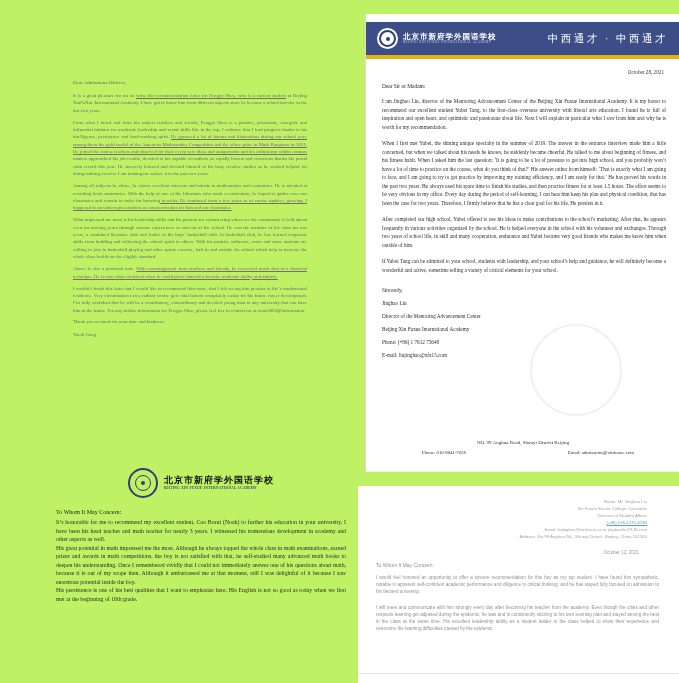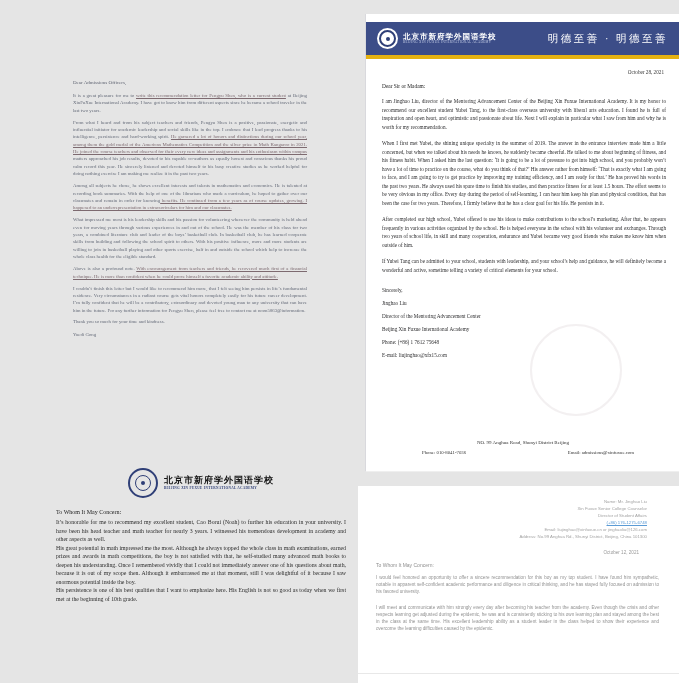--- a/index.html
+++ b/index.html
@@ -1,17 +1,17 @@
 <!DOCTYPE html>
 <html><head>
 <meta charset="utf-8">
 <style>
   html,body{margin:0;padding:0;background:#ffffff;}
   body{font-family:"Liberation Serif", serif;}
-  #canvas{position:relative;width:679px;height:683px;background:#e5e5e5;overflow:hidden;}
+  #canvas{position:relative;width:679px;height:683px;background:#bef264;overflow:hidden;}
 
   
   .page-tl{position:absolute;left:73px;top:80px;width:234px;filter:blur(0.2px);}
   .tl-sal{font-size:5px;color:#5f6472;margin:0 0 7px;}
   .page-tl .para{font-size:4.8px;line-height:7.3px;text-align:justify;color:#656b79;margin:0 0 5px;}
   .page-tl .u{text-decoration:underline;color:#7d6a70;}
   .tl-close{margin-top:4px;font-size:4.8px;color:#656b79;}
   .tl-sig{margin-top:8px;font-size:4.8px;color:#656b79;}
 
   
@@ -84,21 +84,21 @@
     <div class="tr-band">
       <div class="tr-logo">
         <div class="tr-logo-inner">
             <div class="tr-logo-dot"></div>
           </div>
       </div>
       <div class="tr-names">
         <div class="tr-cn">北京市新府学外国语学校</div>
         <div class="tr-en">BEIJING XIN FUXUE INTERNATIONAL ACADEMY</div>
       </div>
-      <div class="tr-motto">明德至善 · 明德至善</div>
+      <div class="tr-motto">中西通才 · 中西通才</div>
     </div>
     <div class="tr-stripe"></div>
     <div class="tr-date">October 28, 2021</div>
     <div class="tr-body">
       <div class="tr-salline">Dear Sir or Madam:</div>
       <div>
           <p class="para"><span>I am Jinghao Liu, director of the Mentoring Advancement Center of the Beijing Xin Fuxue International Academy. It is my honor to recommend our excellent student Yubei Tang, to the first-class overseas university with liberal arts education. I found he is full of inspiration and open heart, and optimistic and passionate about life. Next I will explain in particular what I saw from him and why he is worth for my recommendation.</span></p>
           <p class="para"><span>When I first met Yubei, the shining unique specialty in the summer of 2019. The answer in the entrance interview made him a little concerned, but when we talked about his needs he knows, he suddenly became cheerful. He talked to me about beginning of fitness, and his fitness habit. When I asked him the last question: ‘It is going to be a lot of pressure to get into high school, and you probably won’t have a lot of time to practice on the course, what do you think of that?’ His answer rather from himself: ‘That is exactly what I am going to face, and I am going to try to get practice by improving my training efficiency, and I am ready for that.’ He has proved his words in the past two years. He always used his spare time to finish his studies, and then practice fitness for at least 1.5 hours. The effort seems to be very obvious in my office. Every day during the period of self-learning, I can hear him keep his plan and physical condition, that has been the case for two years. Therefore, I firmly believe that he has a clear goal for his life. He persists in it.</span></p>
           <p class="para"><span>After completed our high school, Yubei offered to use his ideas to make contributions to the school’s marketing. After that, he appears frequently in various activities organized by the school. He is helped everyone in the school with his volunteer and exchanges. Through two years of school life, in skill and many cooperation, endurance and Yubei became very good friends who makes me know him when outside of him.</span></p>
           <p class="para"><span>If Yubei Tang can be admitted to your school, students with leadership, and your school’s help and guidance, he will definitely become a wonderful and active, sometime telling a variety of critical elements for your school.</span></p>

